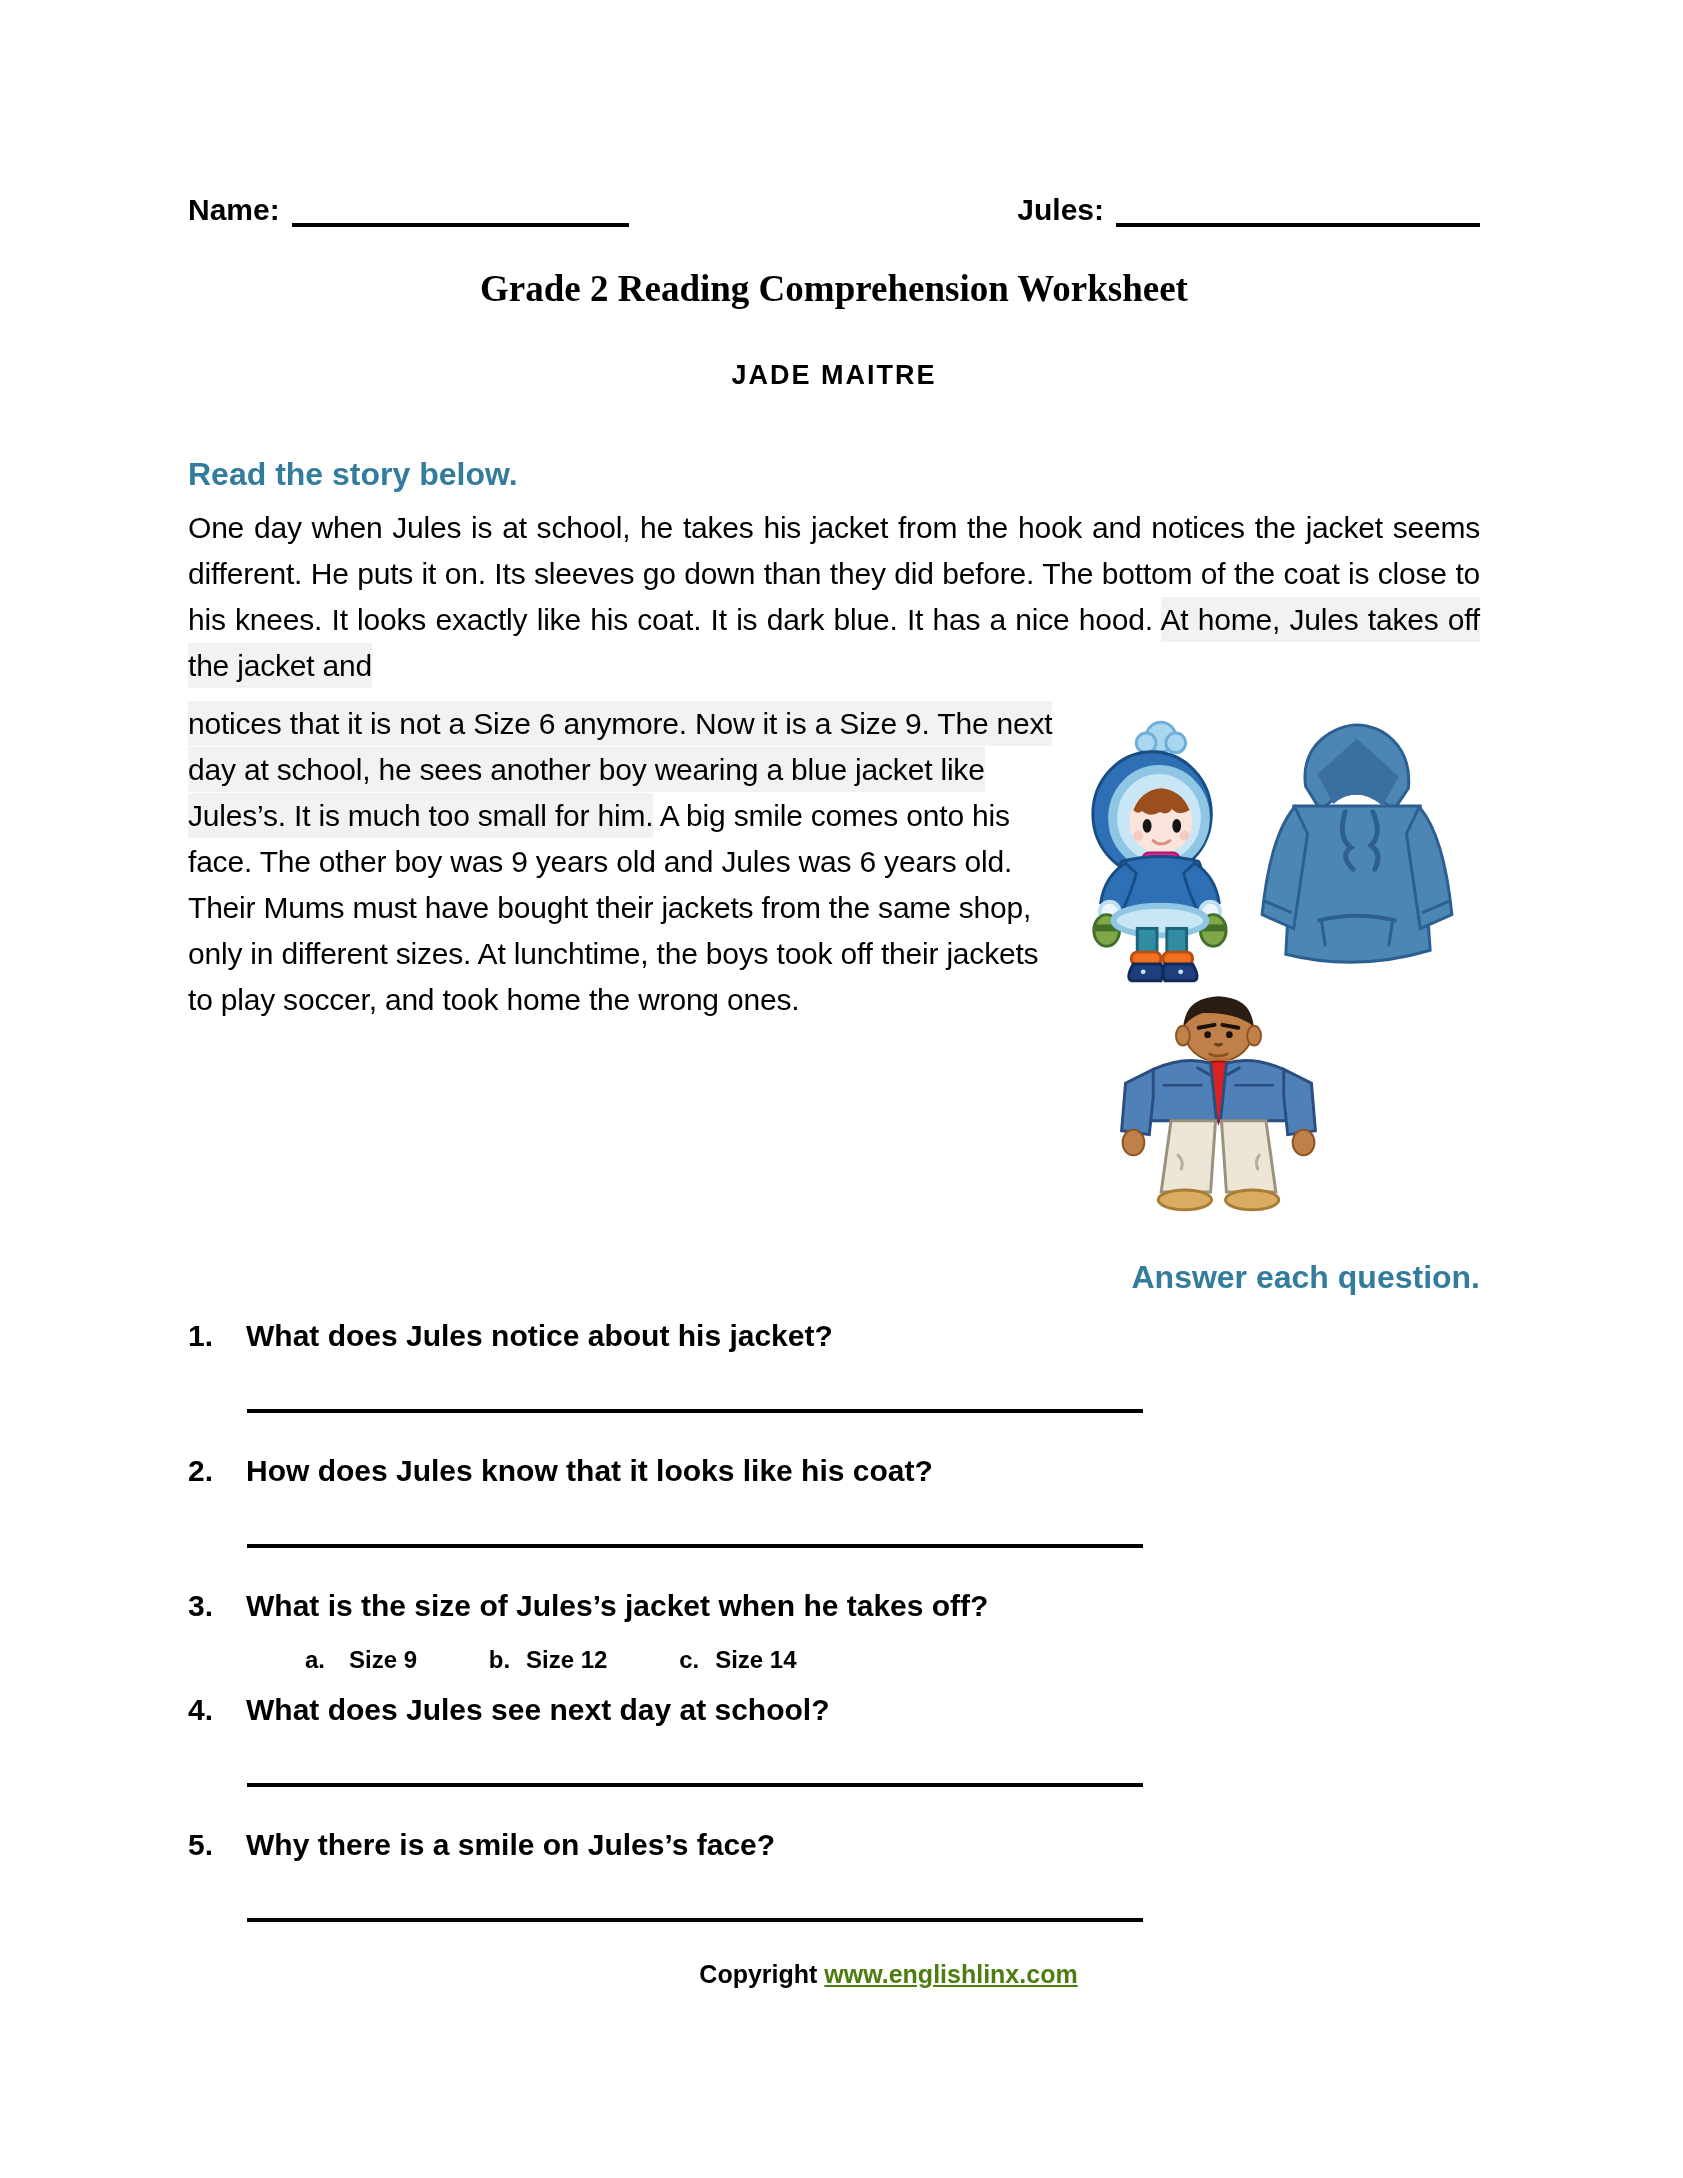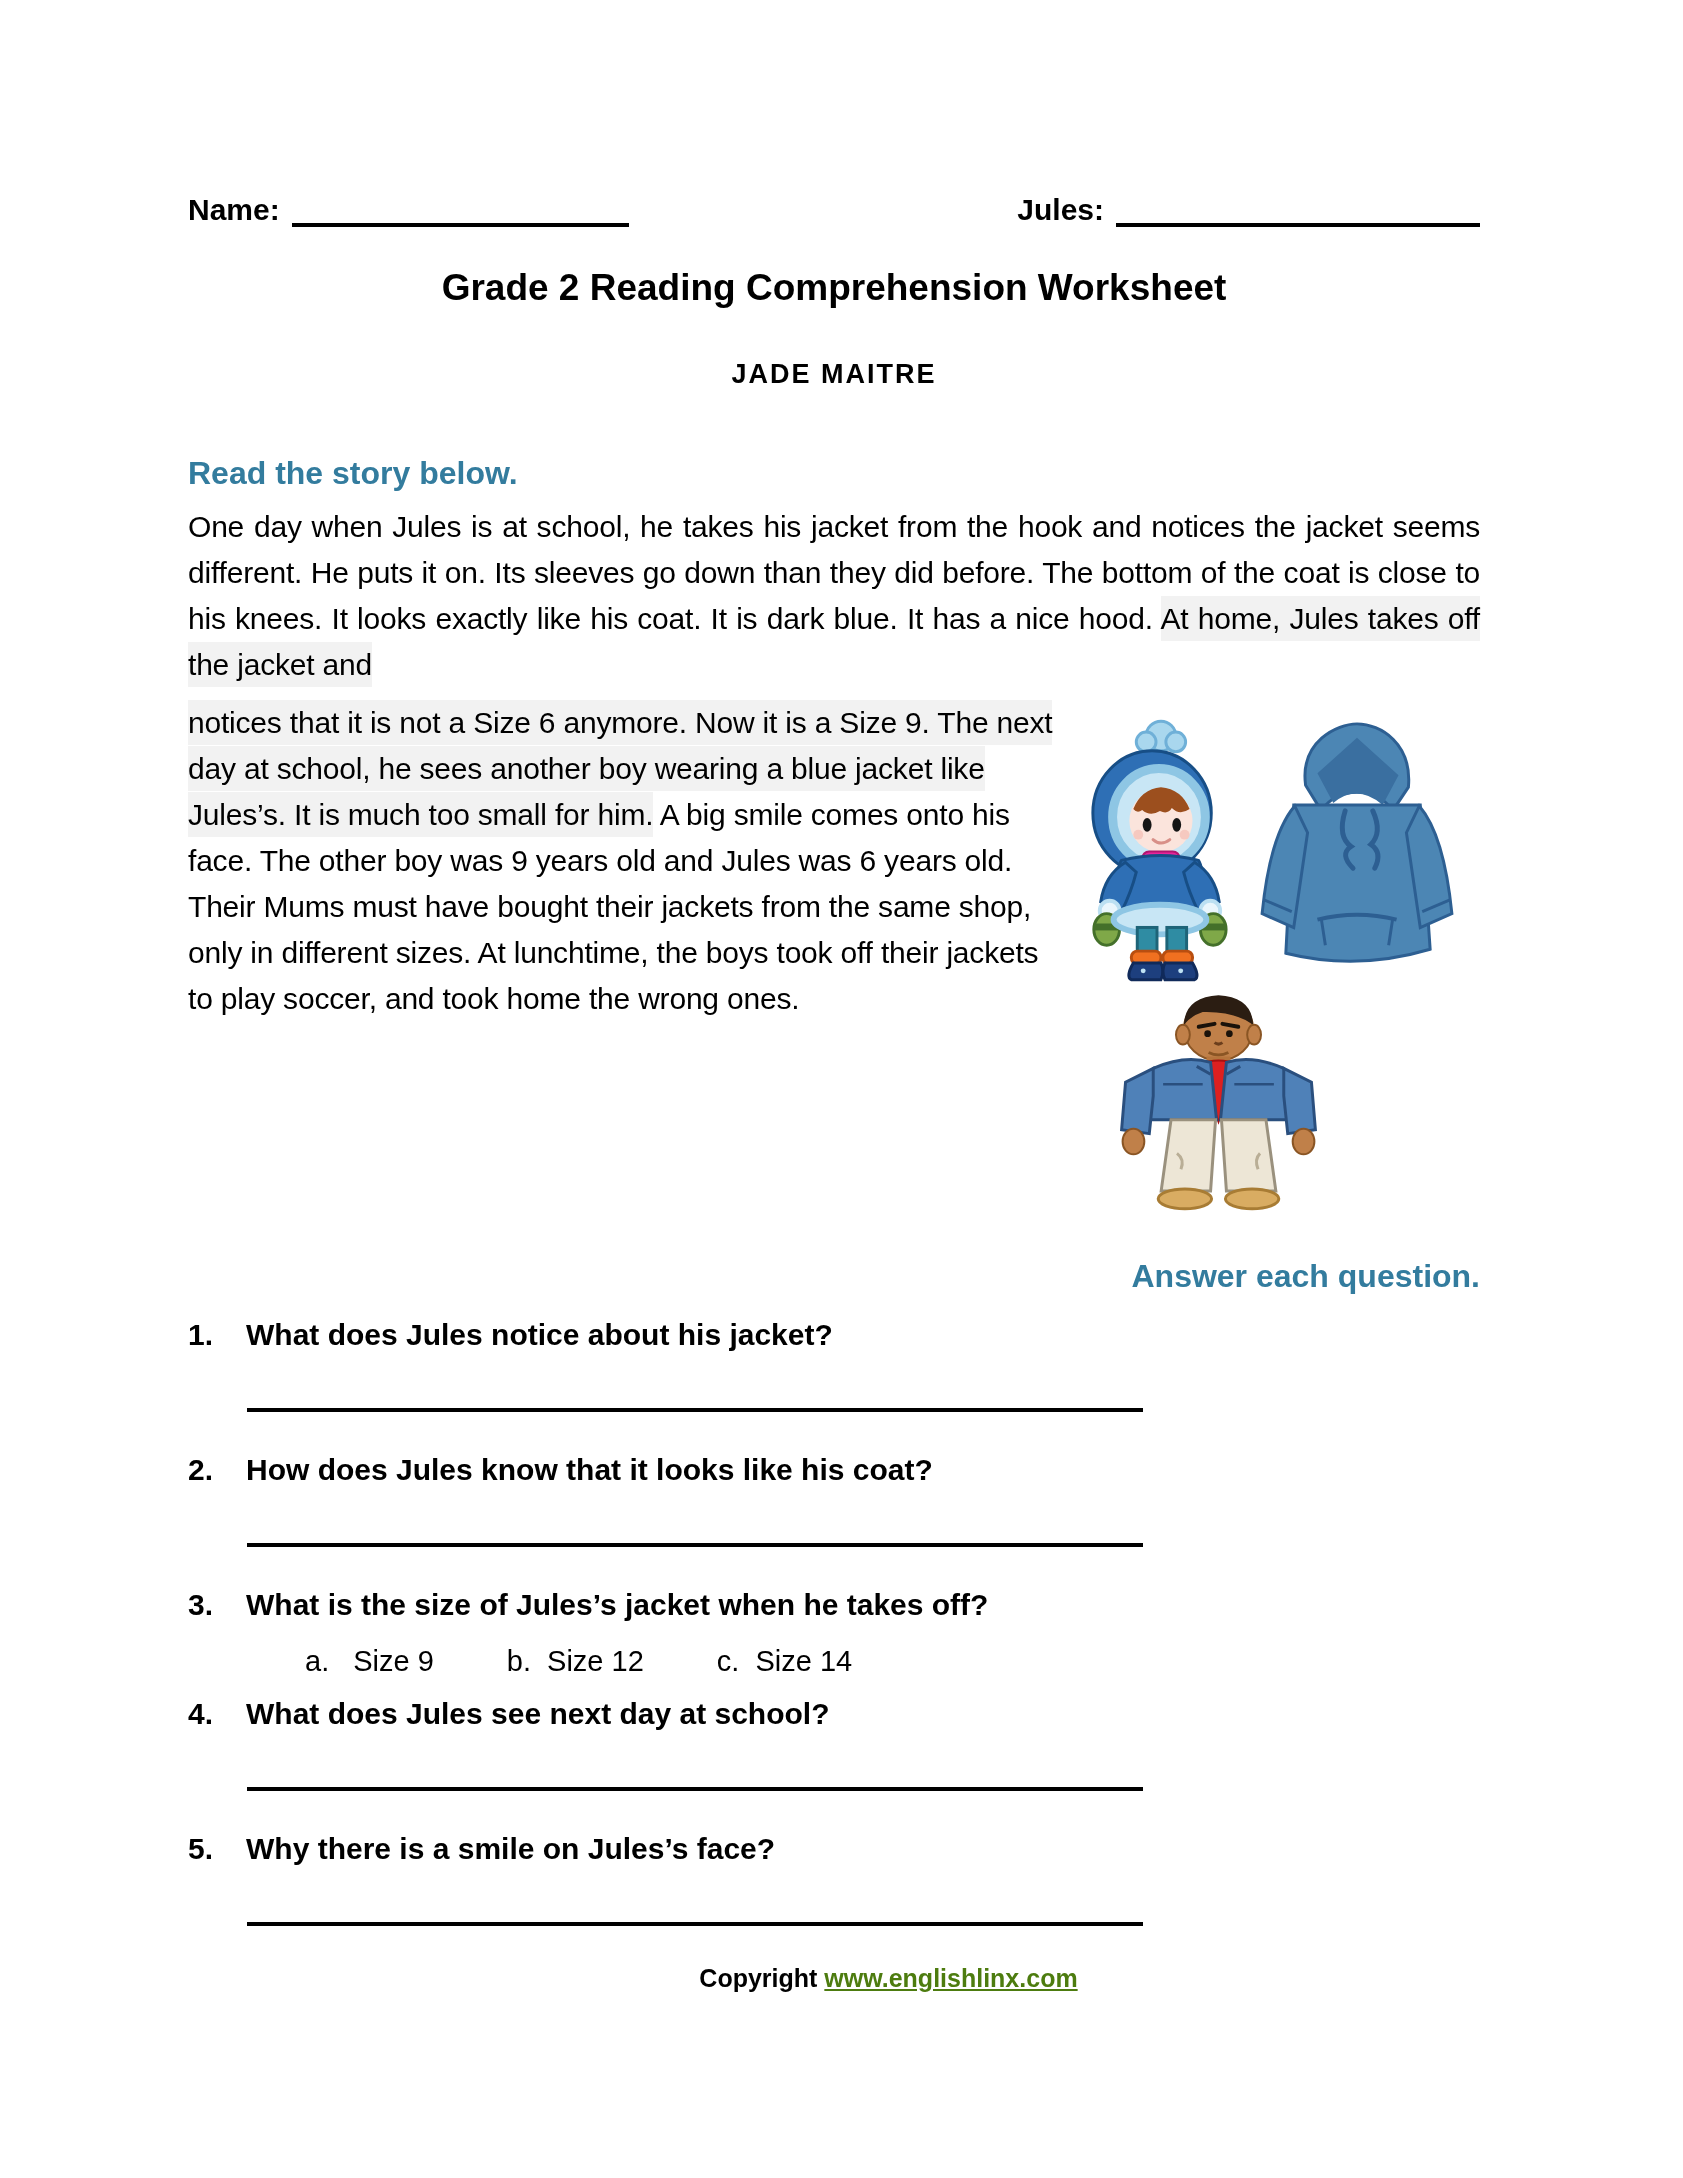--- a/index.html
+++ b/index.html
@@ -16,21 +16,21 @@
     background:#fff;
     overflow:hidden;
   }
   
   .topline { display:flex; justify-content:space-between; align-items:flex-end; margin-bottom:40px; }
   .field { font-size:30px; font-weight:700; white-space:nowrap; }
   .blank { display:inline-block; border-bottom:4px solid #000; height:34px; vertical-align:bottom; margin-left:12px; }
   .name-blank { width:337px; }
   .date-blank { width:364px; }
 
-  .title { text-align:center; font-size:37px; font-weight:700; margin-bottom:50px; }
+  .title { text-align:center; font-size:37px; font-weight:700; margin-bottom:50px;font-family:Liberation Serif, serif; }
   .story-title { text-align:center; font-size:35px; font-weight:700; letter-spacing:1px; margin-bottom:12px; }
   .author { text-align:center; font-size:27px; font-weight:700; letter-spacing:2px; margin-bottom:65px; }
 
   .teal-heading { color:#337C9E; font-size:32px; font-weight:700; }
   .read-heading { margin-bottom:12px; }
   .answer-heading { margin-top:34px; margin-bottom:20px;text-align:right; }
 
   .story { font-size:30px; font-weight:400; line-height:46px; letter-spacing:-0.2px;margin-top:12px; }
   .story-a { text-align:justify; }
   .story-b { text-align:left; }
@@ -39,21 +39,21 @@
 
   .illustrations {
     float:right; width:398px; margin-left:14px; margin-top:14px;
   }
   .illo-row { display:flex; align-items:flex-start; gap:10px; }
   .illo-boy { margin-top:2px; margin-left:4px; }
 
   .question { display:flex; gap:20px; font-size:30px; font-weight:700; line-height:40px; margin-top:16px; }
   .q-num { min-width:38px; }
   .answer-line { margin:53px 0 38px 59px; width:896px; border-bottom:4px solid #000; height:2px; }
-  .choices { margin:20px 0 12px 117px; font-size:29px; font-weight:400; }
+  .choices { margin:20px 0 12px 117px; font-size:24px; font-weight:700; }
   .choice { margin-right:65px; }
   .choice .c-label { display:inline-block; margin-right:16px; }
   .choice-a .c-label { margin-right:24px; }
 
   .footer { margin-top:28px; text-align:center; padding-left:109px; font-size:25px; font-weight:700; }
   .footer a { color:#4d7c0f; }
 </style>
 </head>
 <body>
 

